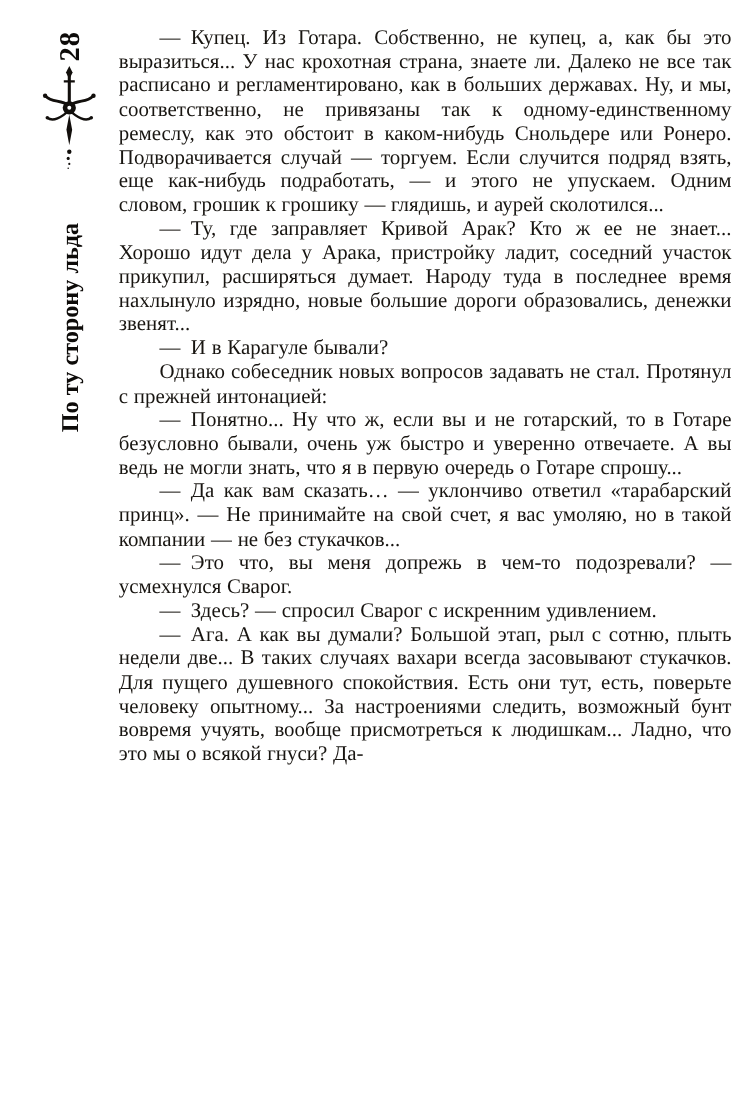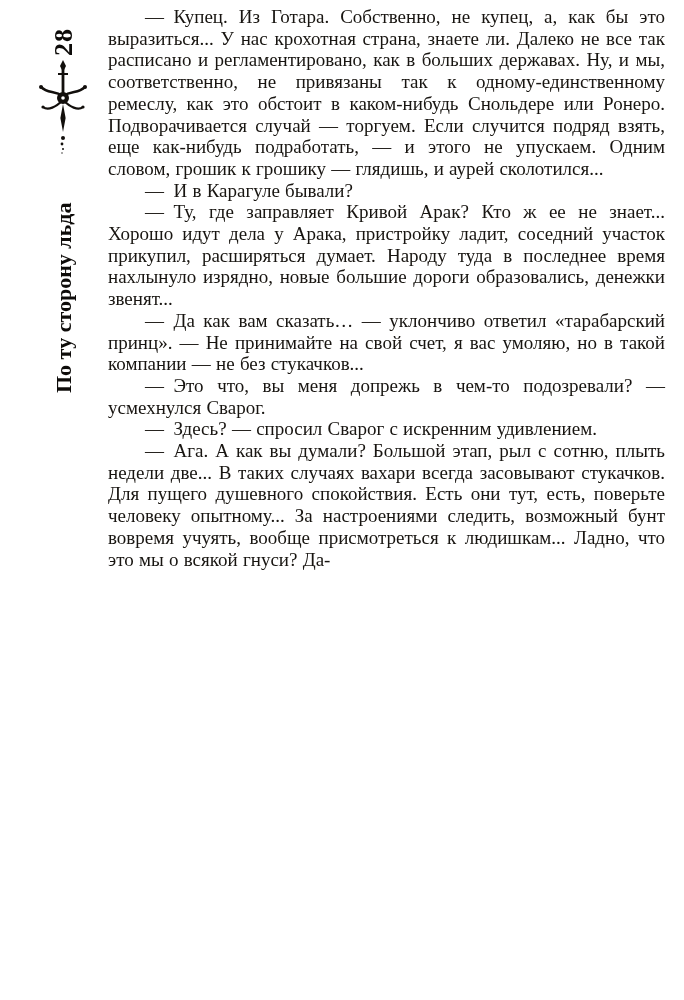--- a/index.html
+++ b/index.html
@@ -35,21 +35,21 @@
   }
   .book-title {
     position: absolute; left: 53px; top: 393px;
     transform: rotate(-90deg); transform-origin: 0 0;
     font-size: 22px; font-weight: 700;
     color: #0d0b09; white-space: nowrap; line-height: 1;
   }
 
   
   .text-block {
-    position: absolute; left: 108px; top: 6px;
+    position: absolute; left: 108px; top: 24px;
     width: 557px;
   }
   .text-block p {
     font-size: 19px;
     line-height: 21.7px;
     text-align: justify;
     text-indent: 37px;
     color: #181511;
     word-spacing: 0.5px;
   }
@@ -90,21 +90,23 @@
         <circle cx="26" cy="89" r="1" stroke-width="0"></circle>
         <circle cx="25" cy="93" r="0.7" stroke-width="0"></circle>
       </g>
     </svg>
 
     <div class="book-title">По ту сторону льда</div>
   </div>
 
   <div class="text-block">
     <p>— Купец. Из Готара. Собственно, не купец, а, как бы это выразиться... У нас крохотная страна, знаете ли. Далеко не все так расписано и регламентировано, как в больших державах. Ну, и мы, соответственно, не привязаны так к одному-единственному ремеслу, как это обстоит в каком-нибудь Снольдере или Ронеро. Подворачивается случай — торгуем. Если случится подряд взять, еще как-нибудь подработать, — и этого не упускаем. Одним словом, грошик к грошику — глядишь, и аурей сколотился...</p>
+    <p>— Ту, где заправляет Кривой Арак? Кто ж ее не знает... Хорошо идут дела у Арака, пристройку ладит, соседний участок прикупил, расширяться думает. Народу туда в последнее время нахлынуло изрядно, новые большие дороги образовались, денежки звенят...</p>
     <p>— И в Карагуле бывали?</p>
-    <p>— Ту, где заправляет Кривой Арак? Кто ж ее не знает... Хорошо идут дела у Арака, пристройку ладит, соседний участок прикупил, расширяться думает. Народу туда в последнее время нахлынуло изрядно, новые большие дороги образовались, денежки звенят...</p>
+    <p>Однако собеседник новых вопросов задавать не стал. Протянул с прежней интонацией:</p>
+    <p>— Понятно... Ну что ж, если вы и не готарский, то в Готаре безусловно бывали, очень уж быстро и уверенно отвечаете. А вы ведь не могли знать, что я в первую очередь о Готаре спрошу...</p>
     <p>— Да как вам сказать… — уклончиво ответил «тарабарский принц». — Не принимайте на свой счет, я вас умоляю, но в такой компании — не без стукачков...</p>
     <p>— Это что, вы меня допрежь в чем-то подозревали? — усмехнулся Сварог.</p>
     <p>— Здесь? — спросил Сварог с искренним удивлением.</p>
     <p>— Ага. А как вы думали? Большой этап, рыл с сотню, плыть недели две... В таких случаях вахари всегда засовывают стукачков. Для пущего душевного спокойствия. Есть они тут, есть, поверьте человеку опытному... За настроениями следить, возможный бунт вовремя учуять, вообще присмотреться к людишкам... Ладно, что это мы о всякой гнуси? Да-</p>
   </div>
 
 </div>
 
 </body></html>

